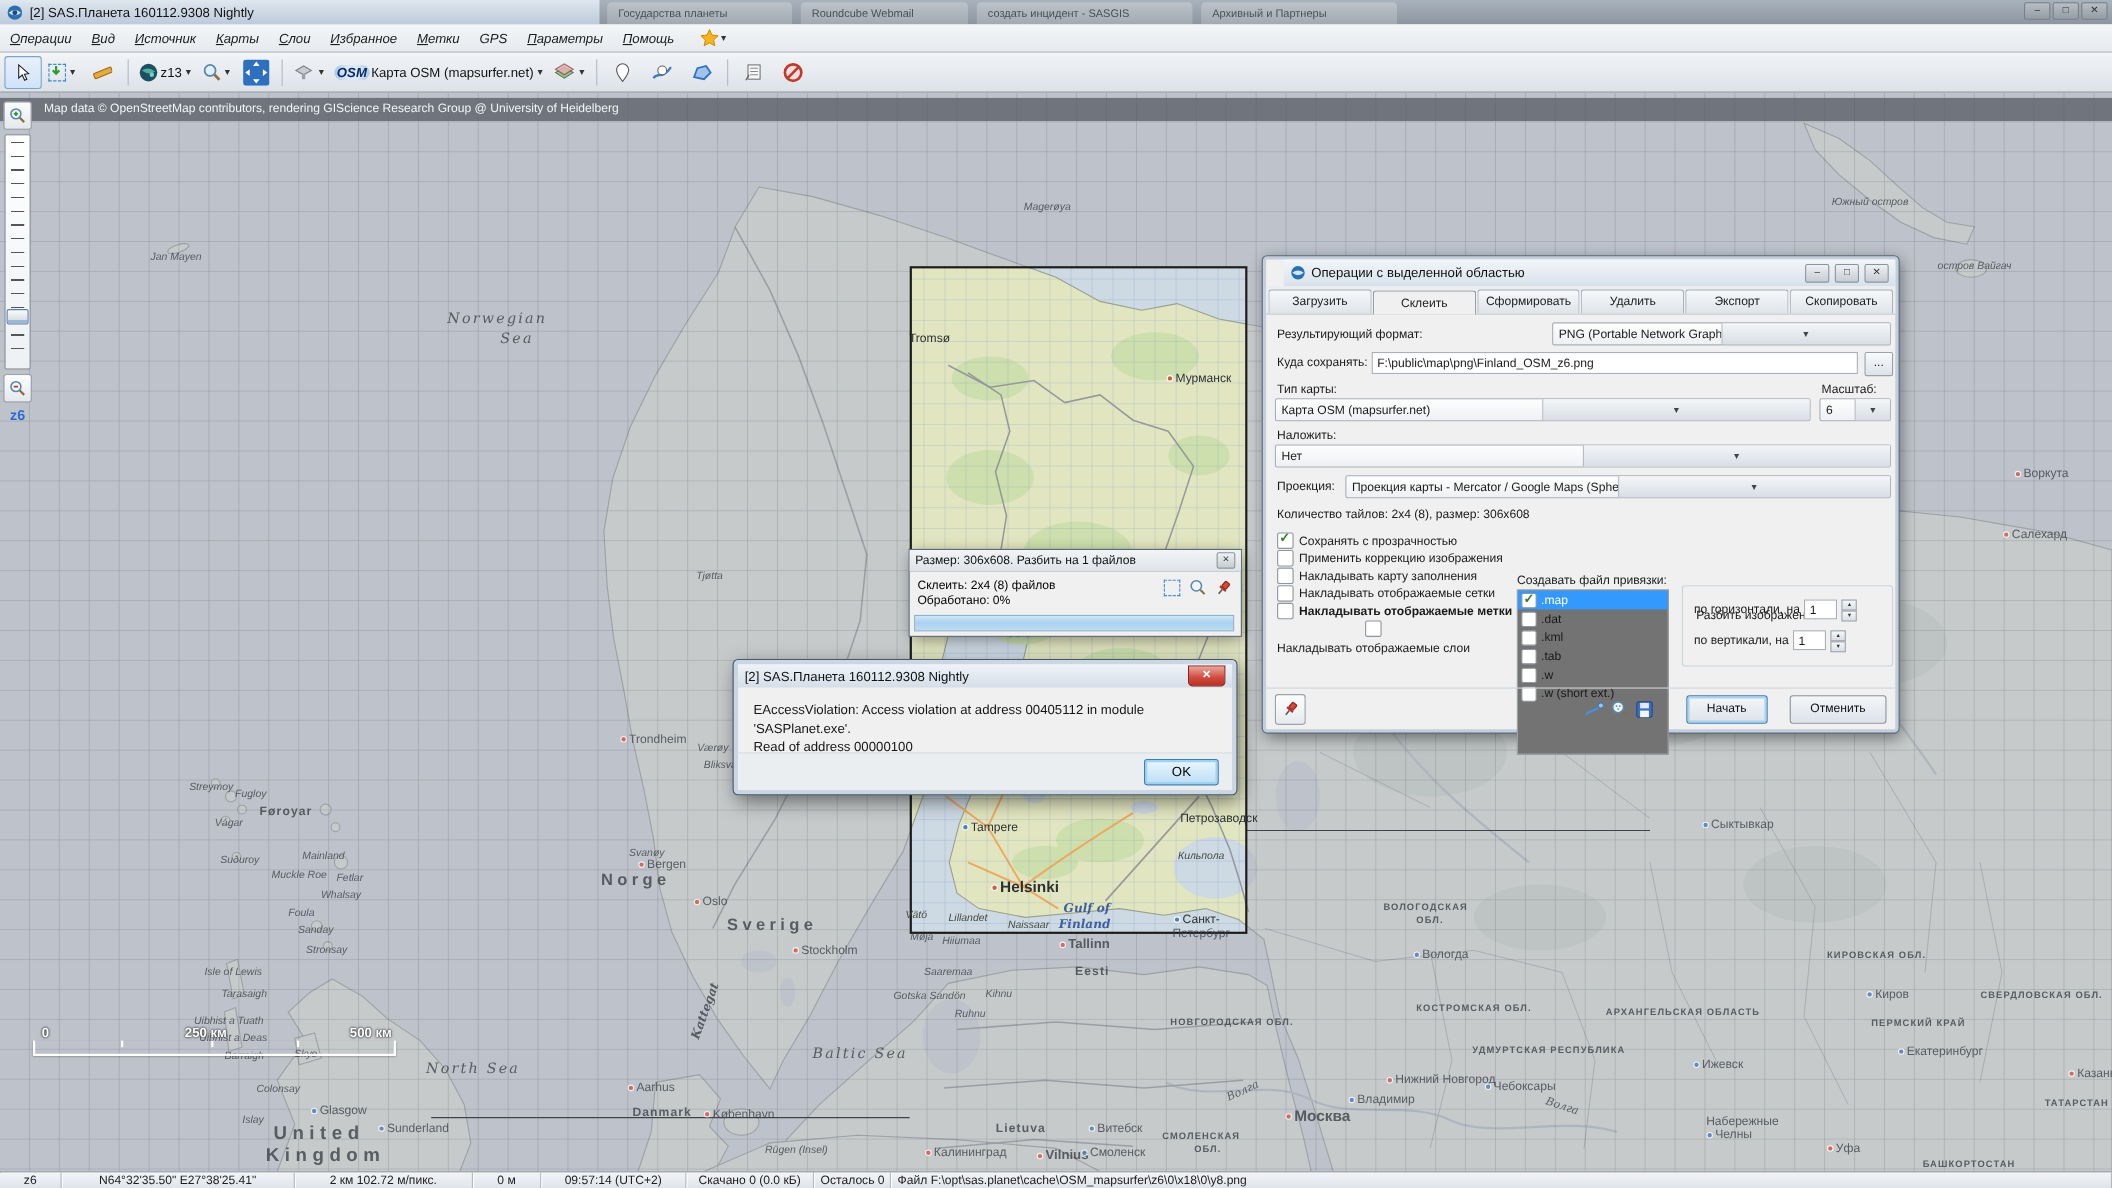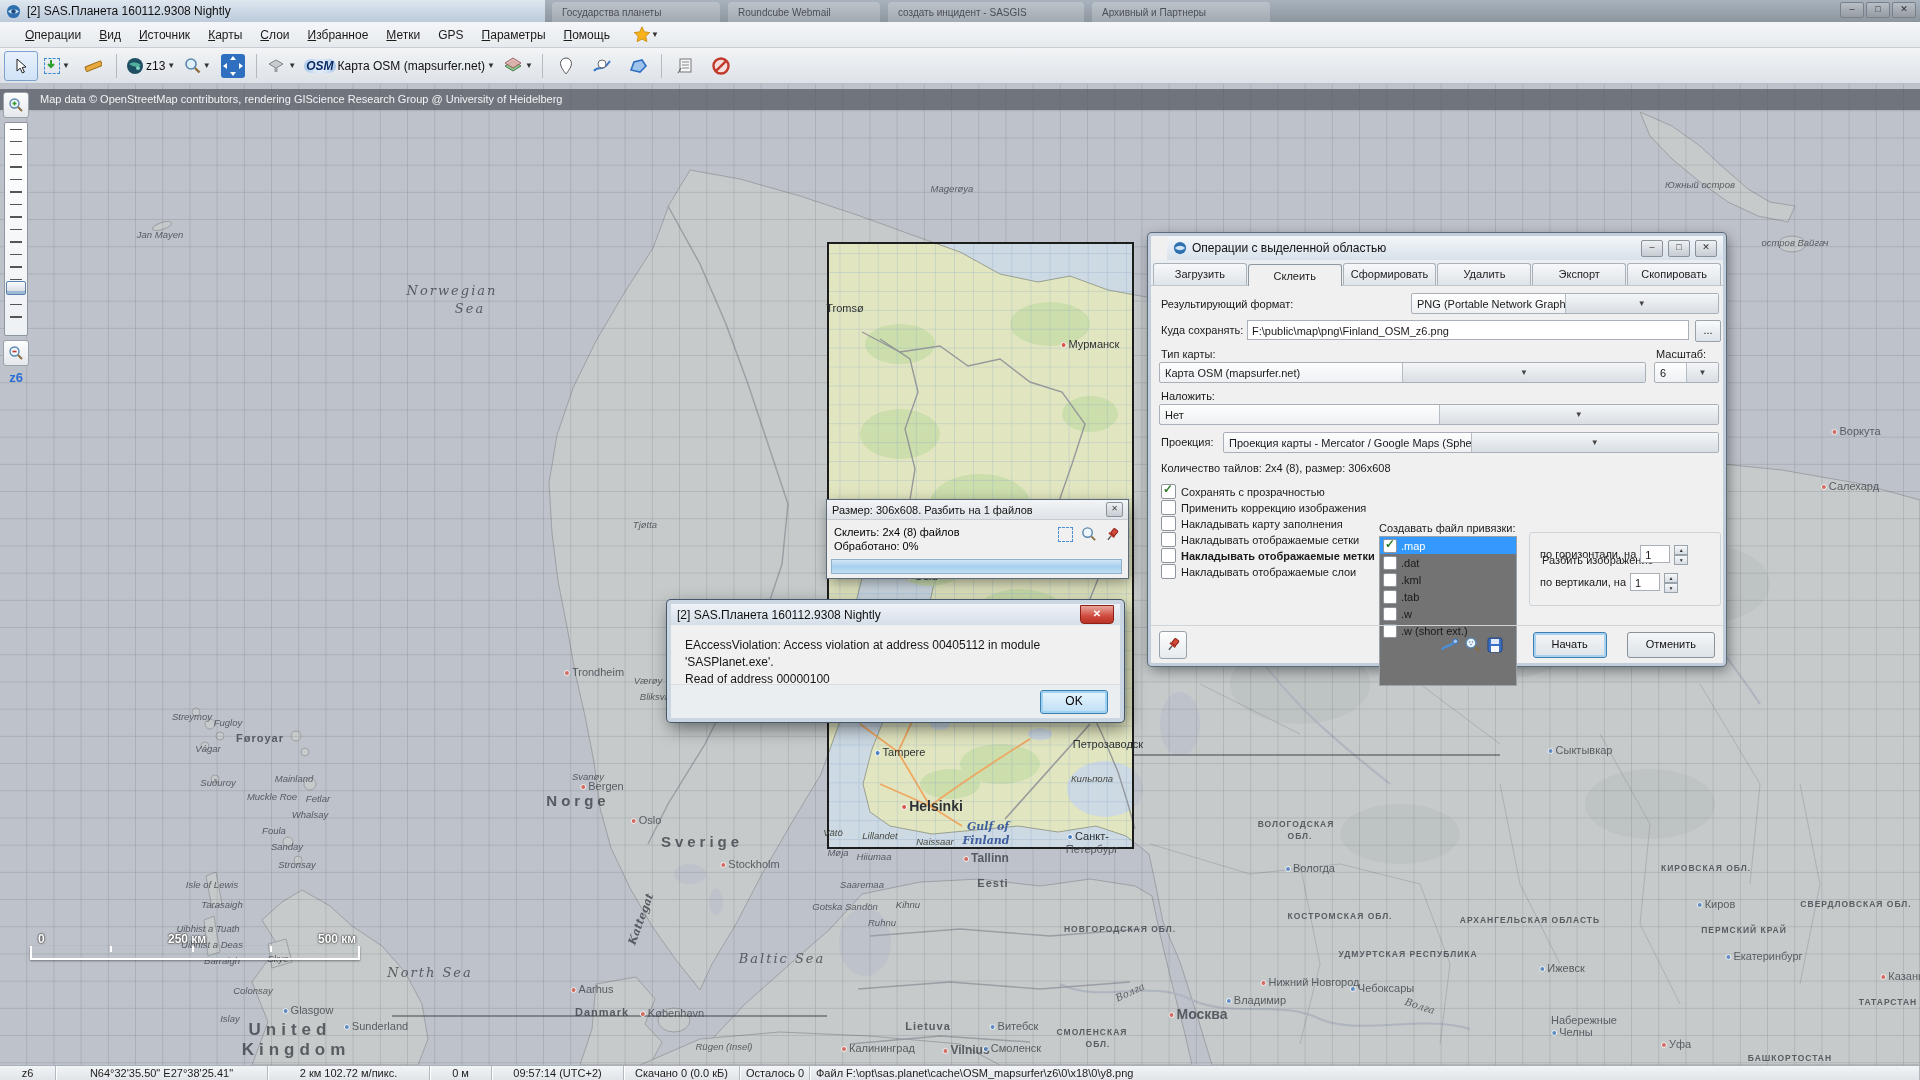--- a/index.html
+++ b/index.html
@@ -3,21 +3,21 @@
 <meta charset="utf-8">
 <style>
   html,body{margin:0;padding:0;background:#555;font-family:"Liberation Sans",sans-serif;}
   .screen{position:relative;width:1920px;height:1080px;overflow:hidden;background:#9aa0a8;font-size:12px;}
   
   .titlebar{position:absolute;left:0;top:0;width:1920px;height:22px;background:linear-gradient(#a8b2bd,#8d969f);}
   .sas-title{position:absolute;left:0;top:0;width:545px;height:22px;background:linear-gradient(#dfe7ef,#bccadb);display:flex;align-items:center;gap:6px;padding-left:6px;box-sizing:border-box;color:#111;font-size:12px;}
   .bgtab{position:absolute;top:2px;height:20px;background:linear-gradient(#c3c9cf,#aab1b8);border-radius:4px 4px 0 0;color:#2f3338;font-size:10px;display:flex;align-items:center;padding:0 10px;box-sizing:border-box;filter:blur(.6px);opacity:.75;overflow:hidden;white-space:nowrap;}
   .winbtns{position:absolute;right:4px;top:2px;display:flex;gap:2px;}
   .winbtn{width:22px;height:14px;background:linear-gradient(#b8bec5,#959ca4);border:1px solid #7a8088;border-radius:2px;color:#2c3036;font-size:9px;line-height:12px;text-align:center;}
-  .menubar{position:absolute;left:0;top:22px;width:1920px;height:26px;background:linear-gradient(#f4f6f8,#e6eaee);border-bottom:1px solid #c9ced4;display:flex;align-items:center;padding-left:16px;box-sizing:border-box;}
+  .menubar{position:absolute;left:0;top:22px;width:1920px;height:26px;background:linear-gradient(#f4f6f8,#e6eaee);border-bottom:1px solid #c9ced4;display:flex;align-items:center;padding-left:0;box-sizing:border-box;font-style:italic;}
   .menu-item{display:inline-block;padding:3px 9px;color:#1b1b1b;font-size:12px;}
   .menu-item.u1::first-letter{text-decoration:underline;}
   .star-btn{display:flex;align-items:center;margin-left:10px;padding:1px 4px;}
   .toolbar{position:absolute;left:0;top:48px;width:1920px;height:36px;background:linear-gradient(#f2f4f6,#dde2e8);border-bottom:1px solid #b9c0c8;display:flex;align-items:center;padding-left:4px;box-sizing:border-box;gap:2px;}
   .tbtn{height:28px;min-width:28px;display:flex;align-items:center;justify-content:center;border-radius:3px;border:1px solid transparent;gap:2px;padding:0 2px;}
   .tbtn.pressed{border:1px solid #7da2ce;background:linear-gradient(#e8f1fb,#cfe3f7);}
   .tsep{width:1px;height:24px;background:#b4bac2;margin:0 4px;}
   .caret{font-size:8px;color:#333;}
   .tlabel{font-size:12px;color:#111;}
   .osm-badge{font-weight:bold;font-style:italic;font-size:12px;color:#0b2a66;background:radial-gradient(circle,#dce9f7 40%,#9fc2e8);border-radius:8px;padding:0 2px;}
@@ -573,21 +573,21 @@
             <span>Накладывать карту заполнения</span>
           </div>
           <div class="cbrow" style="left: 10px; top: 246px;">
             <span class="cbx"></span>
             <span>Накладывать отображаемые сетки</span>
           </div>
           <div class="cbrow" style="left: 10px; top: 262px; font-weight: bold;">
             <span class="cbx"></span>
             <span>Накладывать отображаемые метки</span>
           </div>
-          <div class="cbrow" style="left: 10px; top: 278px;">
+          <div class="cbrow" style="left: 10px; top: 278px; flex-direction: column;">
             <span class="cbx"></span>
             <span>Накладывать отображаемые слои</span>
           </div>
         </div>
       <span class="lbl" style="left:228px;top:236px">Создавать файл привязки:</span>
       <div class="linklist" id="linklist">
           <div class="ll-row sel">
             <span class="cbx checked"></span>
             <span>.map</span>
           </div>

